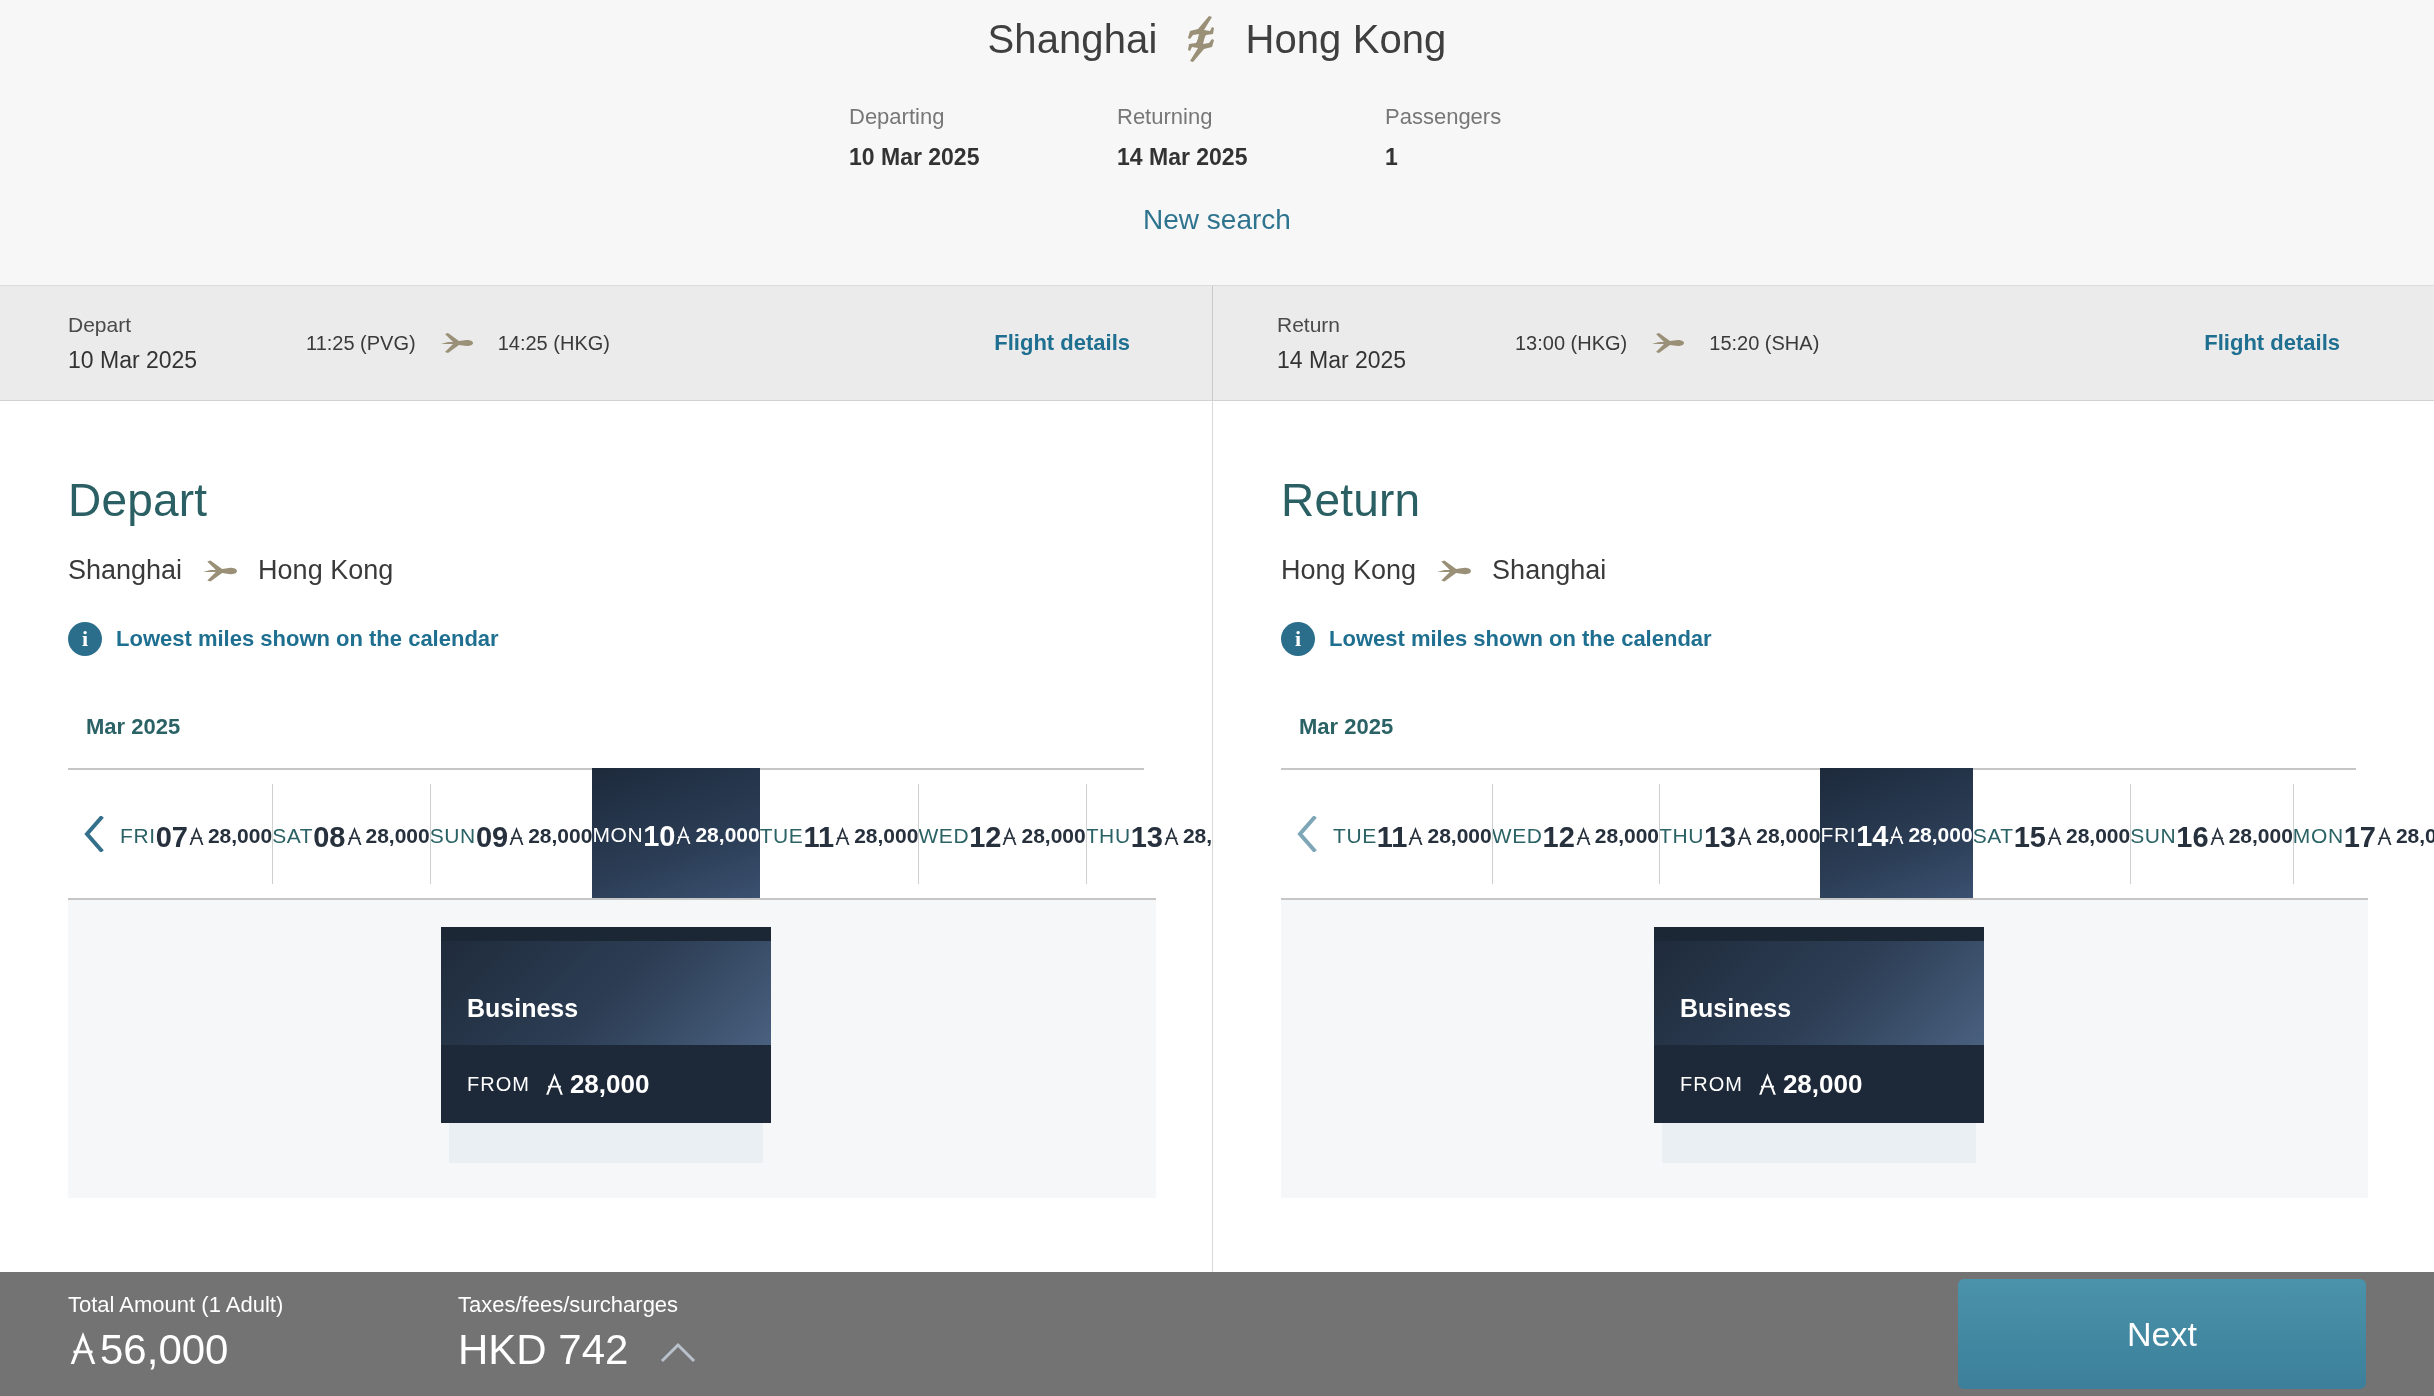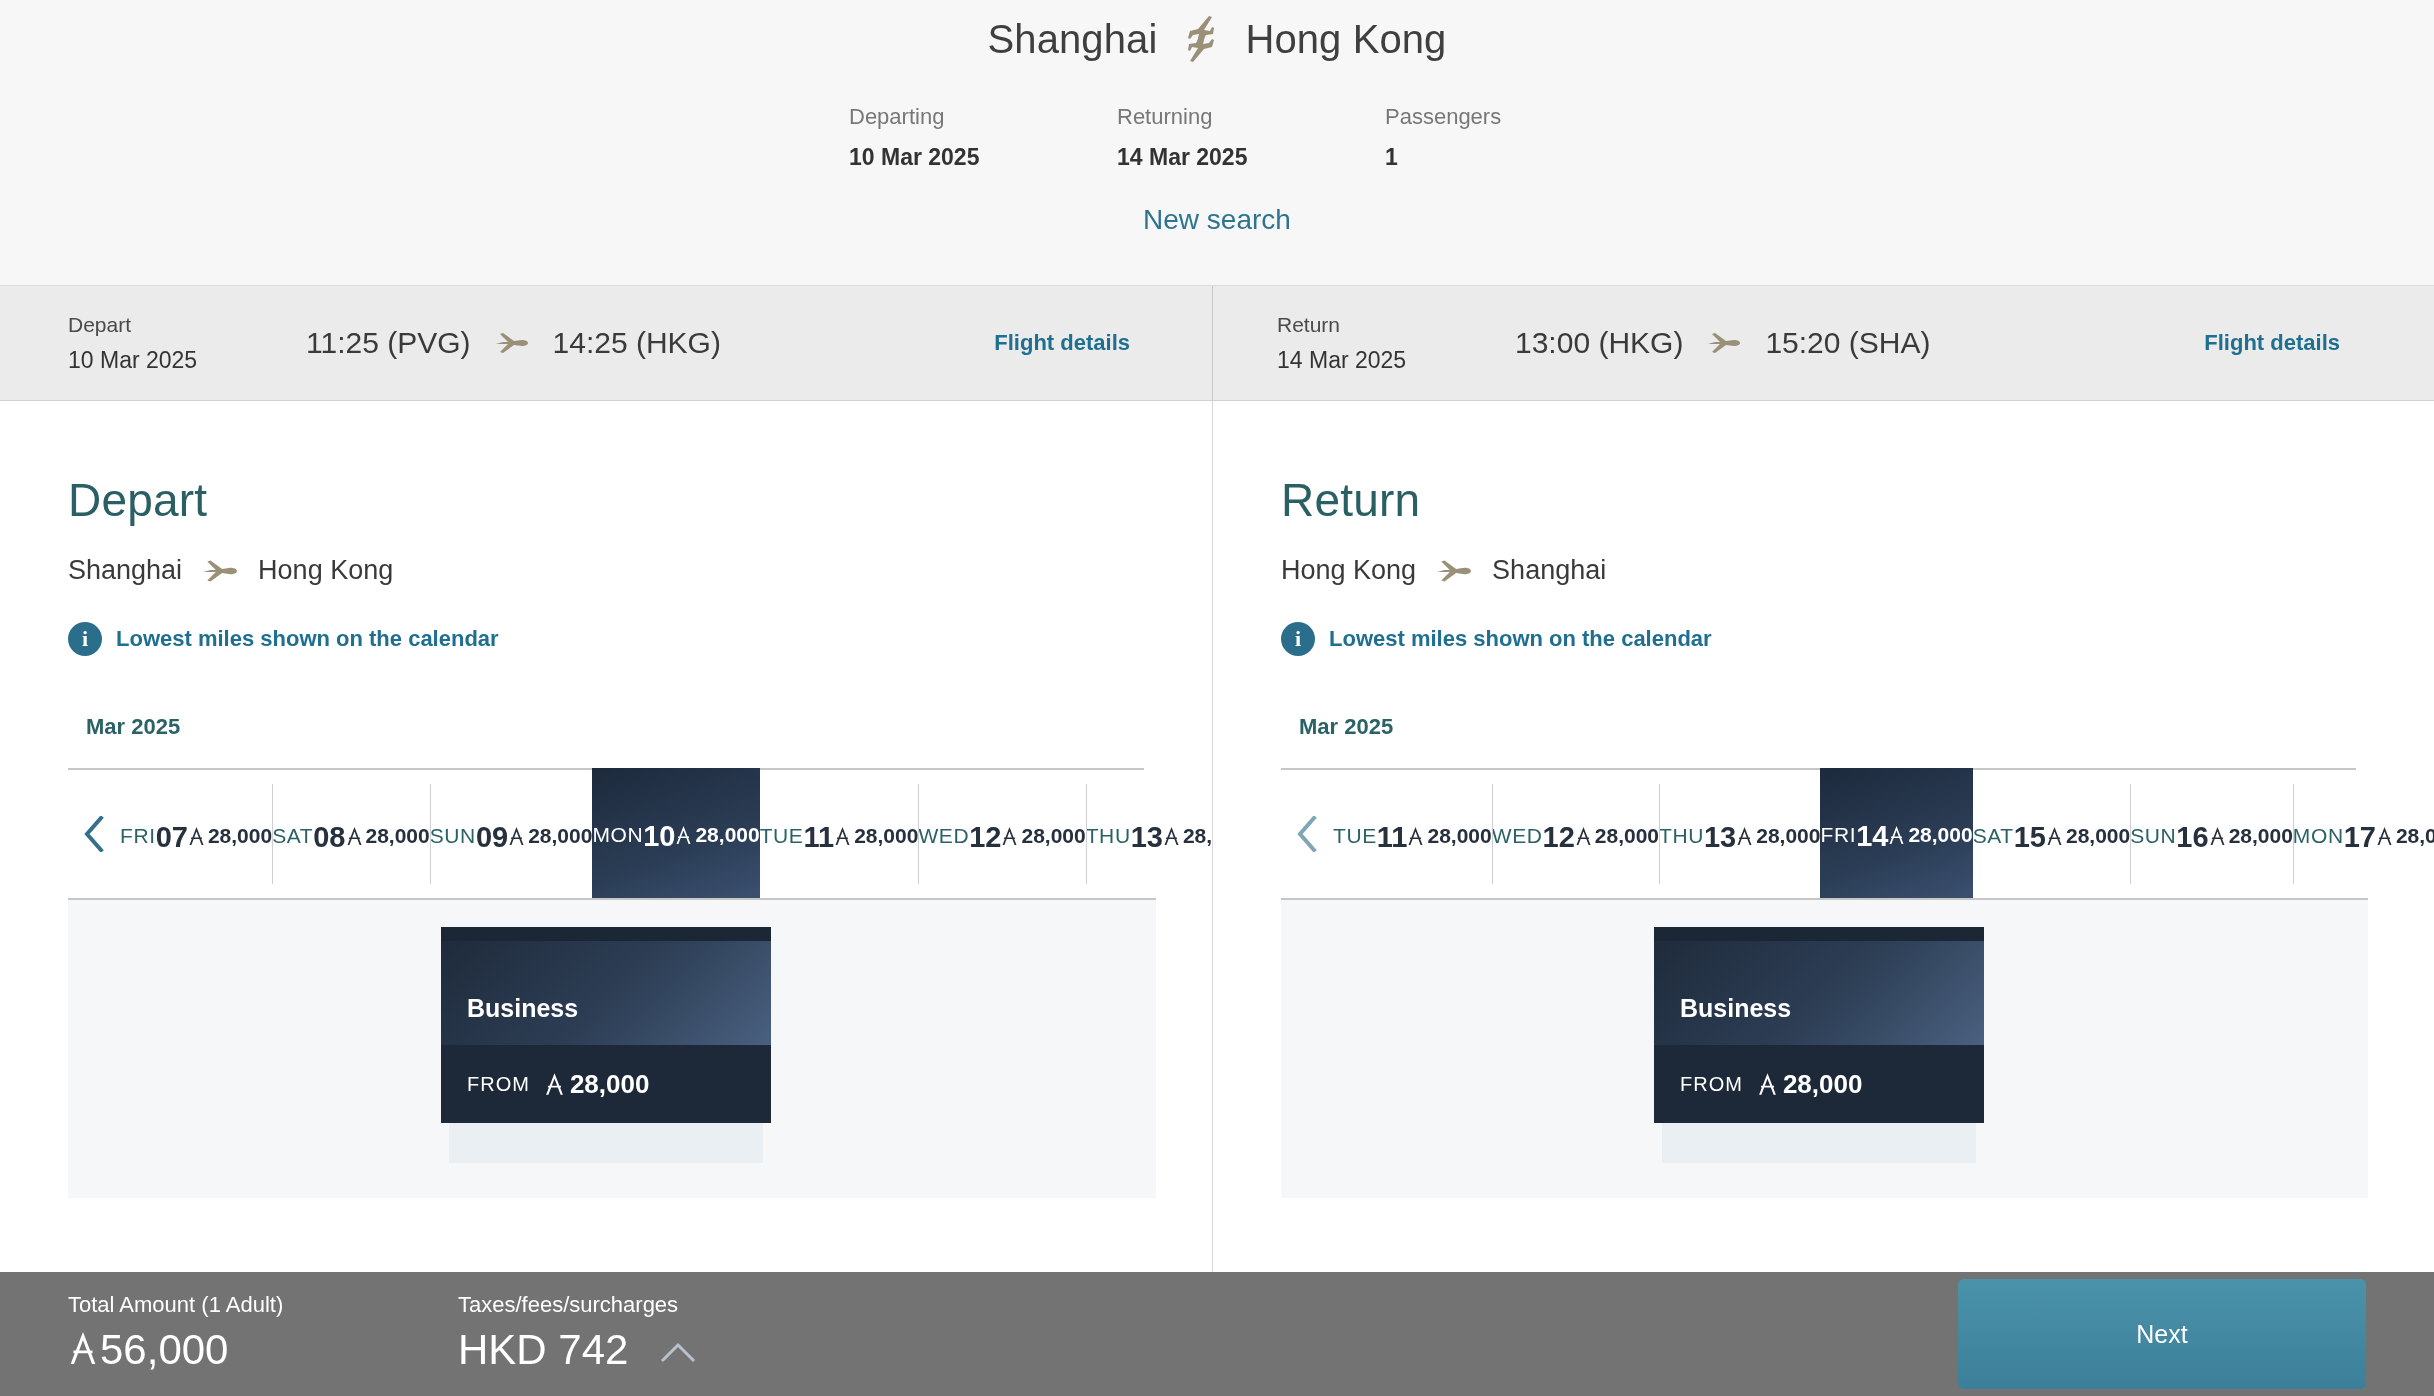--- a/index.html
+++ b/index.html
@@ -79,21 +79,21 @@
     padding-left: 68px;
   }
   .summary-half + .summary-half { border-left: 1px solid #c9c9c9; padding-left: 64px; }
   .sum-dir { width: 238px; }
   .sum-dir-label { font-size: 21px; color: #4a4a4a; line-height: 30px; }
   .sum-dir-date { font-size: 23px; color: #333; line-height: 32px; margin-top: 4px; }
   .sum-times {
     display: flex;
     align-items: center;
     gap: 24px;
-    font-size: 30px;
+    font-size: 20px;
     color: #3a3a3a;
   }
   .plane-sm { width: 34px; height: 22px; display: block; }
   .flight-details {
     position: absolute;
     right: 82px;
     font-size: 22px;
     font-weight: 700;
     color: #1f6f91;
     cursor: pointer;
@@ -309,21 +309,21 @@
     cursor: pointer;
   }
   .next-btn {
     position: absolute;
     right: 68px;
     width: 408px;
     height: 110px;
     border-radius: 6px;
     background: linear-gradient(180deg, #4a93aa 0%, #3c7f9a 100%);
     color: #ffffff;
-    font-size: 25px;
+    font-size: 34px;
     display: flex; align-items: center; justify-content: center;
     border: none;
     cursor: pointer;
     font-family: "Liberation Sans", sans-serif;
   }
 </style>
 </head>
 <body>
 
 <div class="top-header">

